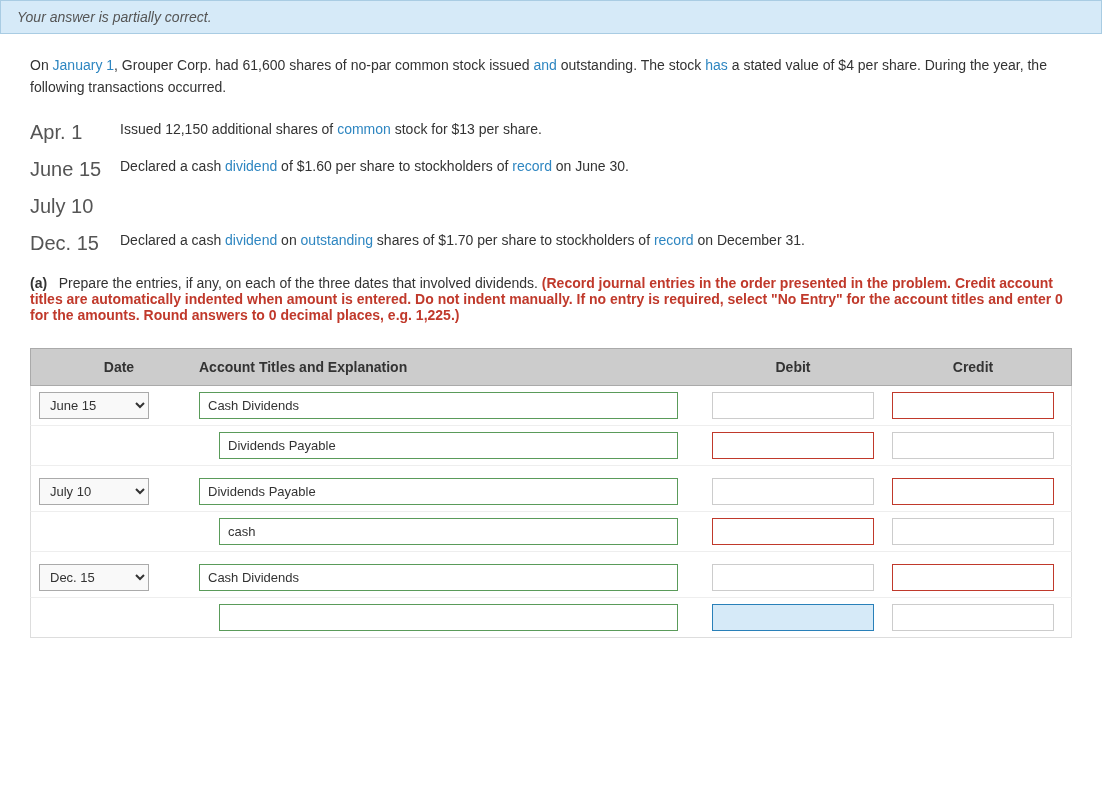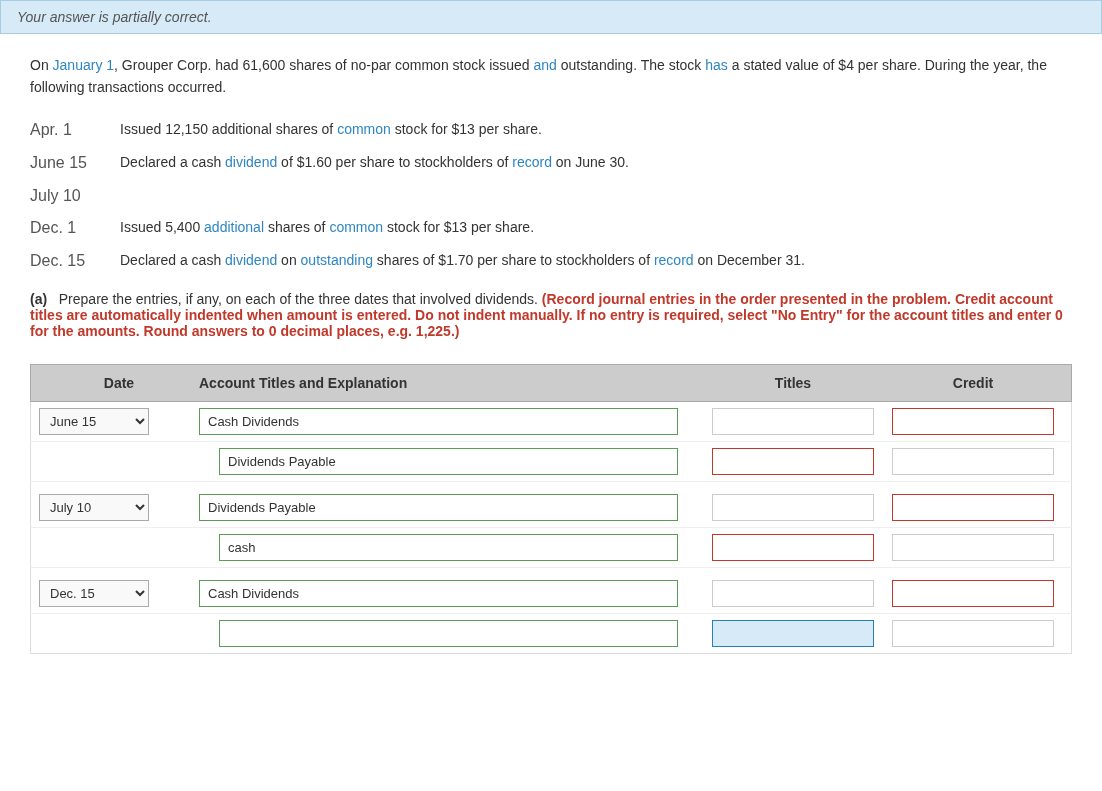--- a/index.html
+++ b/index.html
@@ -41,21 +41,21 @@
     }
 
     .transaction-row {
       display: flex;
       margin-bottom: 12px;
       align-items: flex-start;
     }
 
     .trans-date {
       width: 90px;
-      font-size: 16px;
+      font-size: 20px;
       color: #555;
       padding-top: 2px;
       flex-shrink: 0;
     }
 
     .trans-desc {
       font-size: 14px;
       color: #333;
       line-height: 1.5;
     }
@@ -223,41 +223,37 @@
       <div class="trans-desc">Issued 12,150 additional shares of <span class="blue">common</span> stock for $13 per share.</div>
     </div>
     <div class="transaction-row">
       <div class="trans-date">June 15</div>
       <div class="trans-desc">Declared a cash <span class="blue">dividend</span> of $1.60 per share to stockholders of <span class="blue">record</span> on June 30.</div>
     </div>
     <div class="transaction-row">
       <div class="trans-date">July 10</div>
     </div>
     <div class="transaction-row">
-      <div class="trans-date">Dec. 1</div>
-      <div class="trans-desc">Issued 5,400 <span class="blue">additional</span> shares of <span class="blue">common</span> stock for $13 per share.</div>
-    </div>
-    <div class="transaction-row">
       <div class="trans-date">Dec. 15</div>
       <div class="trans-desc">Declared a cash <span class="blue">dividend</span> on <span class="blue">outstanding</span> shares of $1.70 per share to stockholders of <span class="blue">record</span> on December 31.</div>
     </div>
   </div>
 
   <div class="instruction-block">
     <span class="part-label">(a) &nbsp;</span>
     <span class="instruction-text">Prepare the entries, if any, on each of the three dates that involved dividends. </span>
     <span class="red-bold">(Record journal entries in the order presented in the problem. Credit account titles are automatically indented when amount is entered. Do not indent manually. If no entry is required, select "No Entry" for the account titles and enter 0 for the amounts. Round answers to 0 decimal places, e.g. 1,225.)</span>
   </div>
 
   <div class="journal-table-wrapper">
 
     <div class="journal-header">
       <div class="col-date">Date</div>
       <div class="col-account">Account Titles and Explanation</div>
-      <div class="col-debit">Titles</div>
+      <div class="col-debit">Debit</div>
       <div class="col-credit">Credit</div>
     </div>
 
     <div class="journal-row">
       <div class="col-date-cell">
         <select class="date-select">
           <option>June 15</option>
           <option>Apr. 1</option>
           <option>July 10</option>
           <option>Dec. 1</option>

